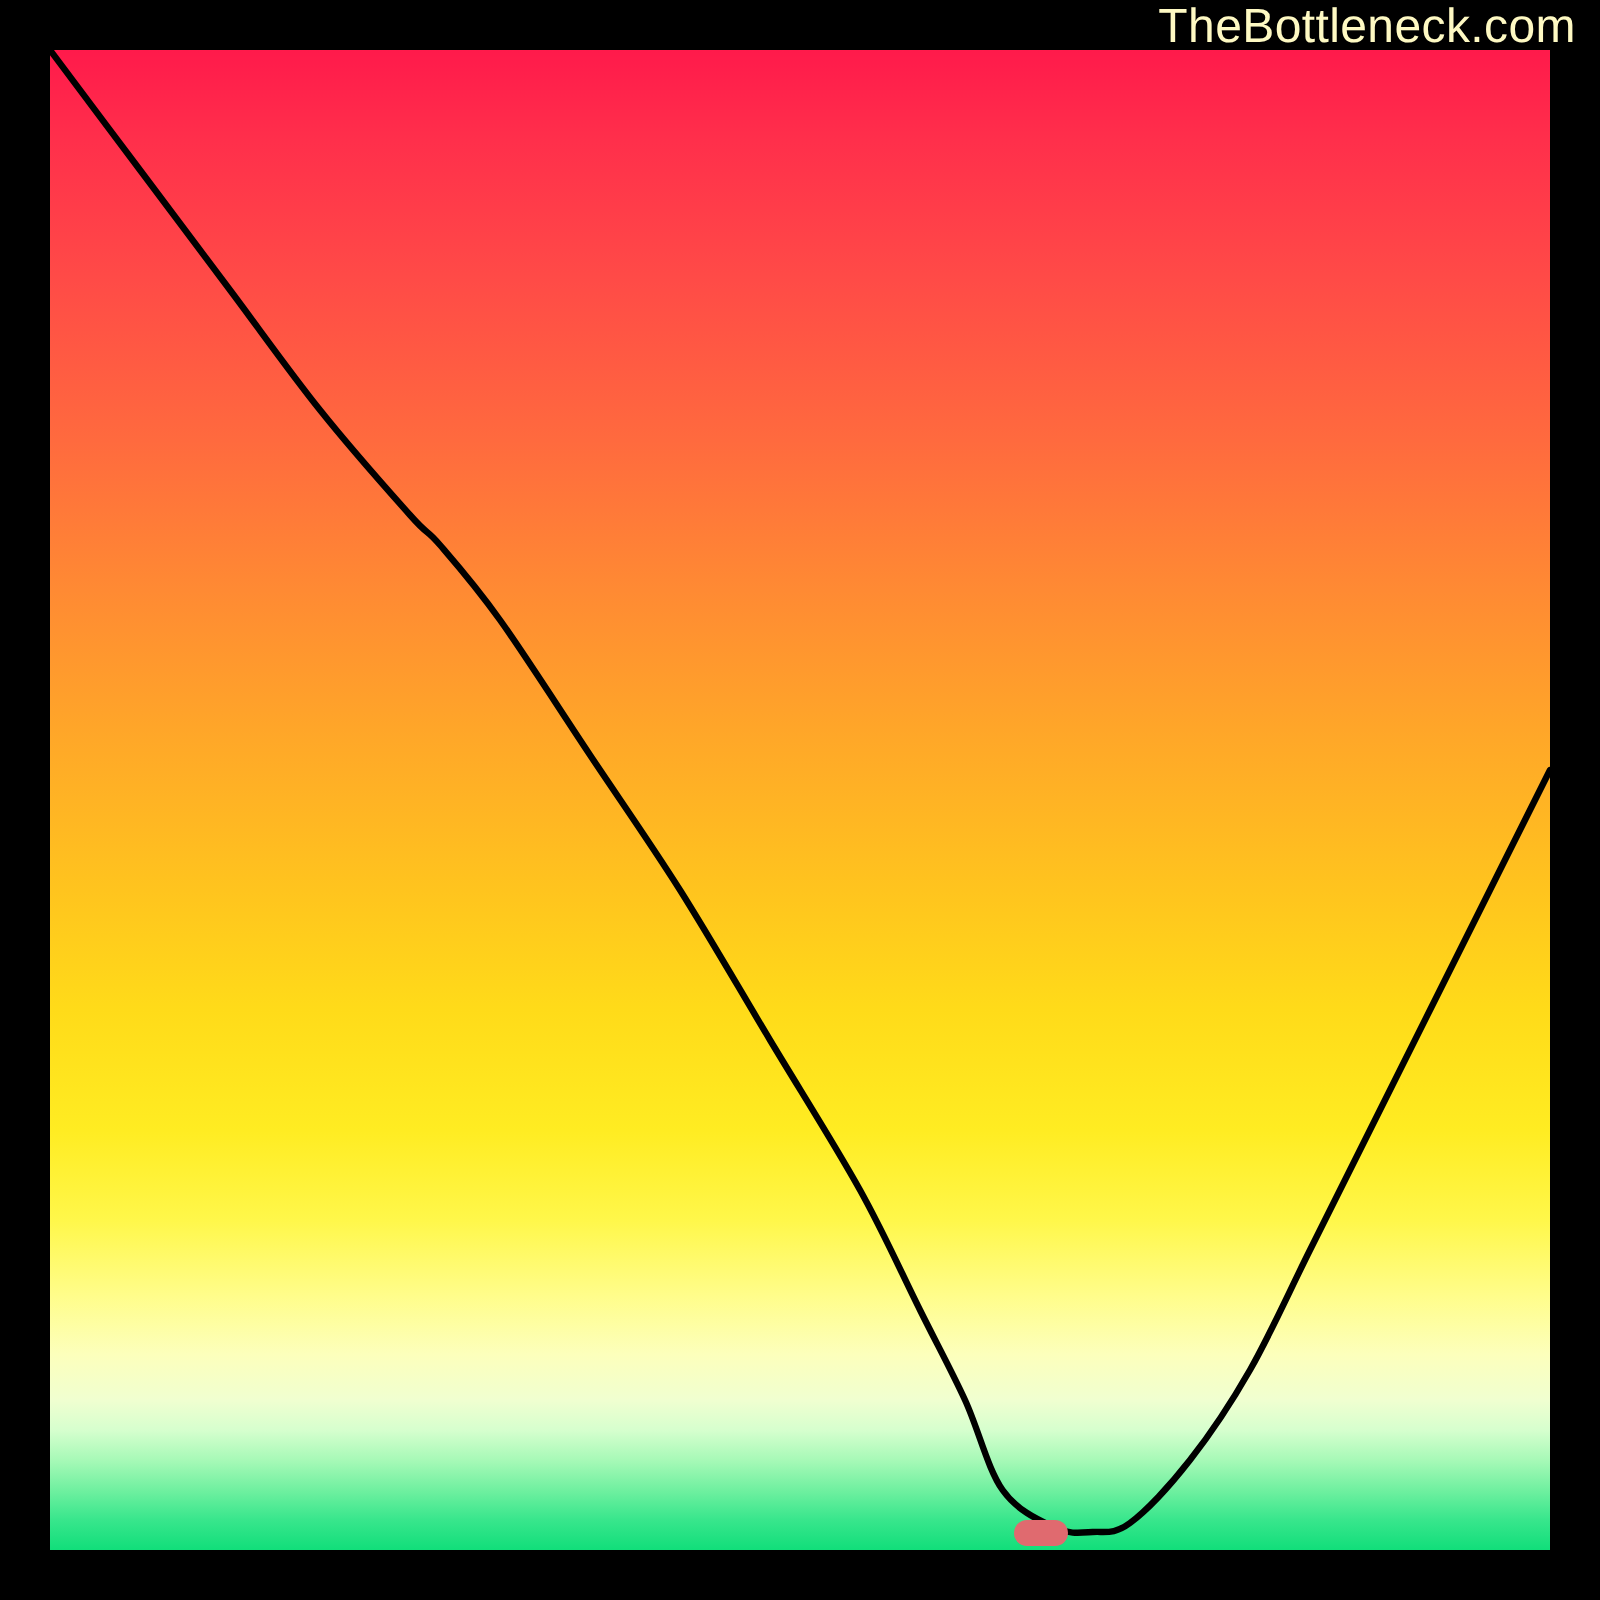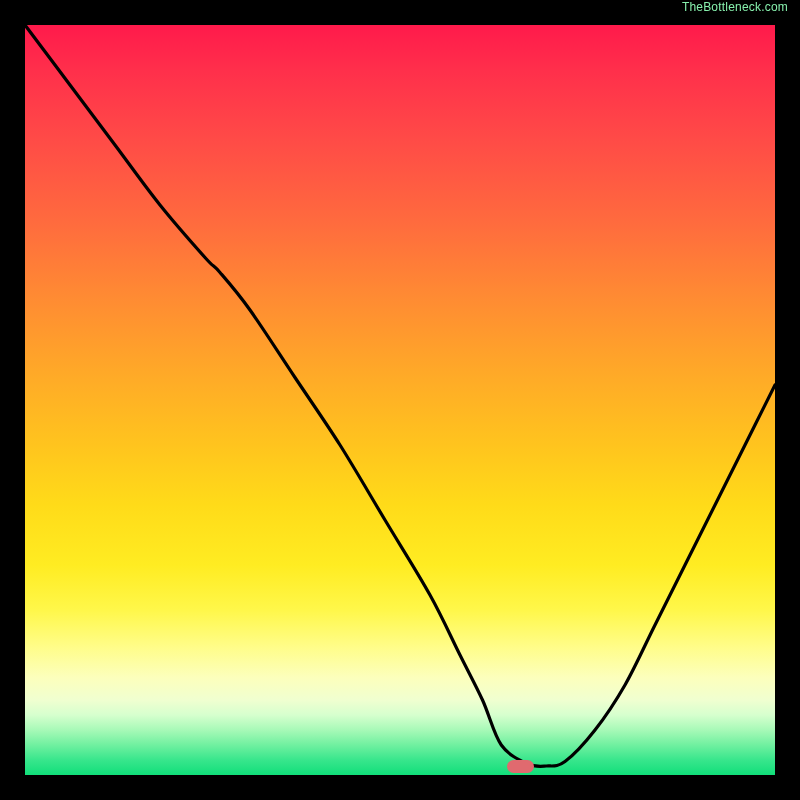--- a/index.html
+++ b/index.html
@@ -14,22 +14,22 @@
   .frame {
     position: absolute;
     width: 800px;
     height: 800px;
     background: #000;
   }
   .watermark {
     position: absolute;
     top: 0;
     right: 12px;
-    color: #86efac;
-    font-size: 12px;
+    color: #fef9c3;
+    font-size: 24px;
     font-weight: 500;
     letter-spacing: 0.2px;
     user-select: none;
   }
   .plot {
     position: absolute;
     left: 25px;
     top: 25px;
     width: 750px;
     height: 750px;

